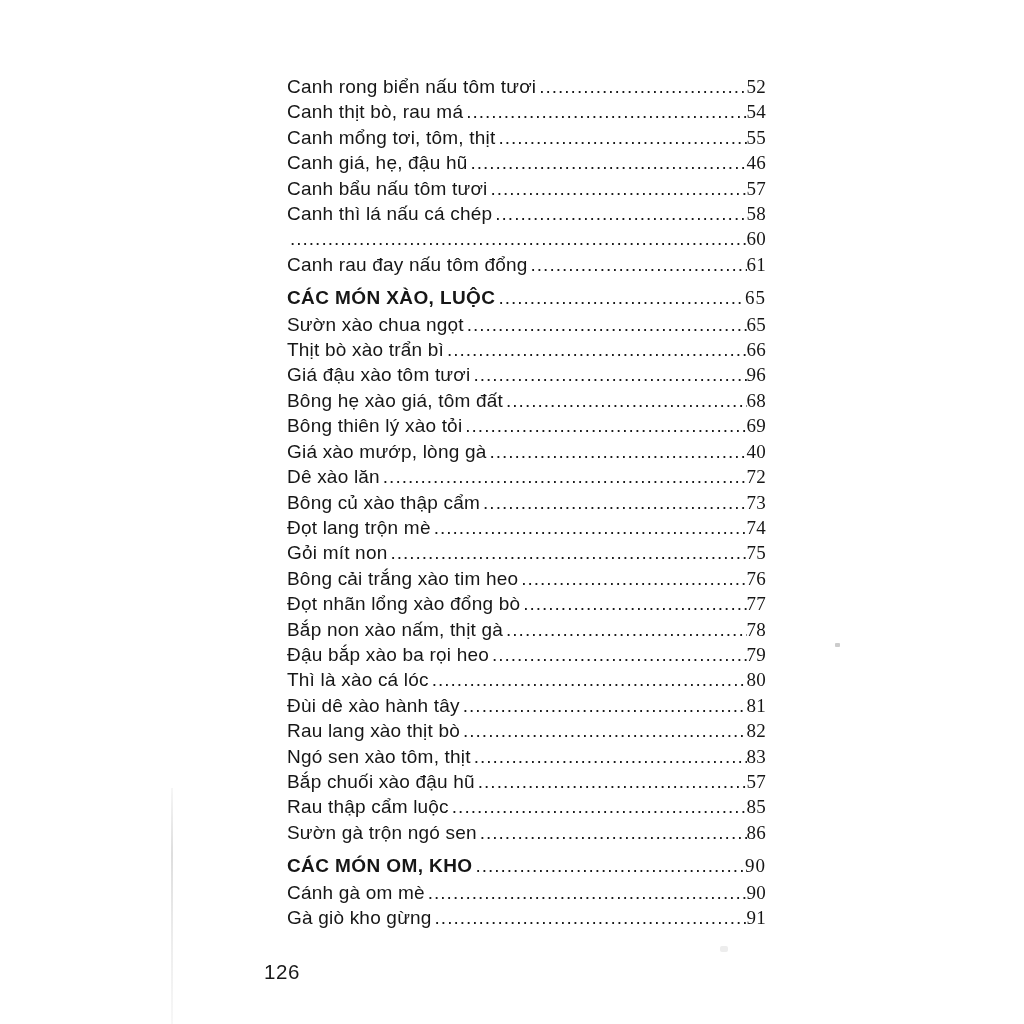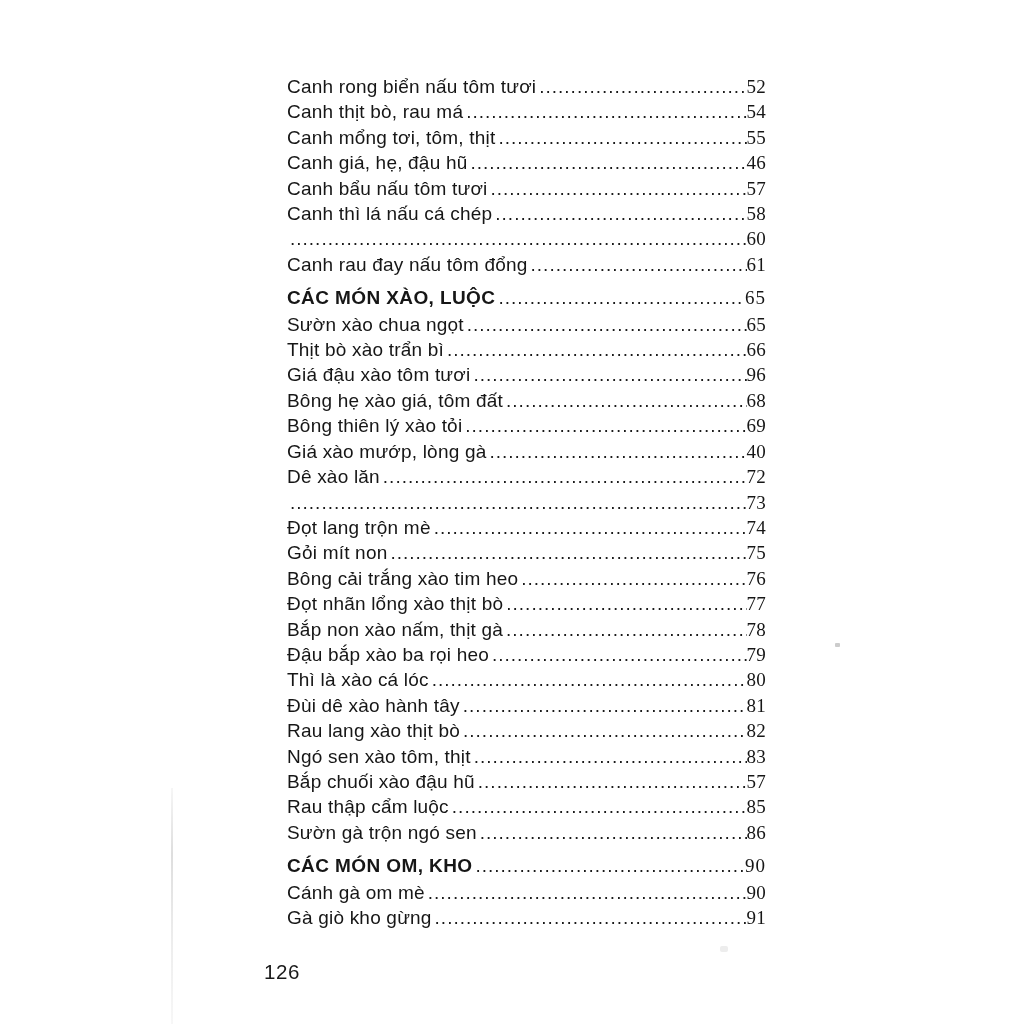--- a/index.html
+++ b/index.html
@@ -128,40 +128,41 @@
         <span class="title">Giá xào mướp, lòng gà</span>
         <span class="leader">......................................................................................................................................................</span>
         <span class="pagenum">40</span>
       </div>
       <div class="row">
         <span class="title">Dê xào lăn</span>
         <span class="leader">......................................................................................................................................................</span>
         <span class="pagenum">72</span>
       </div>
       <div class="row">
+        <span class="title">Bông củ xào thập cẩm</span>
         <span class="leader">......................................................................................................................................................</span>
         <span class="pagenum">73</span>
       </div>
       <div class="row">
         <span class="title">Đọt lang trộn mè</span>
         <span class="leader">......................................................................................................................................................</span>
         <span class="pagenum">74</span>
       </div>
       <div class="row">
         <span class="title">Gỏi mít non</span>
         <span class="leader">......................................................................................................................................................</span>
         <span class="pagenum">75</span>
       </div>
       <div class="row">
         <span class="title">Bông cải trắng xào tim heo</span>
         <span class="leader">......................................................................................................................................................</span>
         <span class="pagenum">76</span>
       </div>
       <div class="row">
-        <span class="title">Đọt nhãn lổng xào thịt bò</span>
+        <span class="title">Đọt nhãn lổng xào đổng bò</span>
         <span class="leader">......................................................................................................................................................</span>
         <span class="pagenum">77</span>
       </div>
       <div class="row">
         <span class="title">Bắp non xào nấm, thịt gà</span>
         <span class="leader">......................................................................................................................................................</span>
         <span class="pagenum">78</span>
       </div>
       <div class="row">
         <span class="title">Đậu bắp xào ba rọi heo</span>

